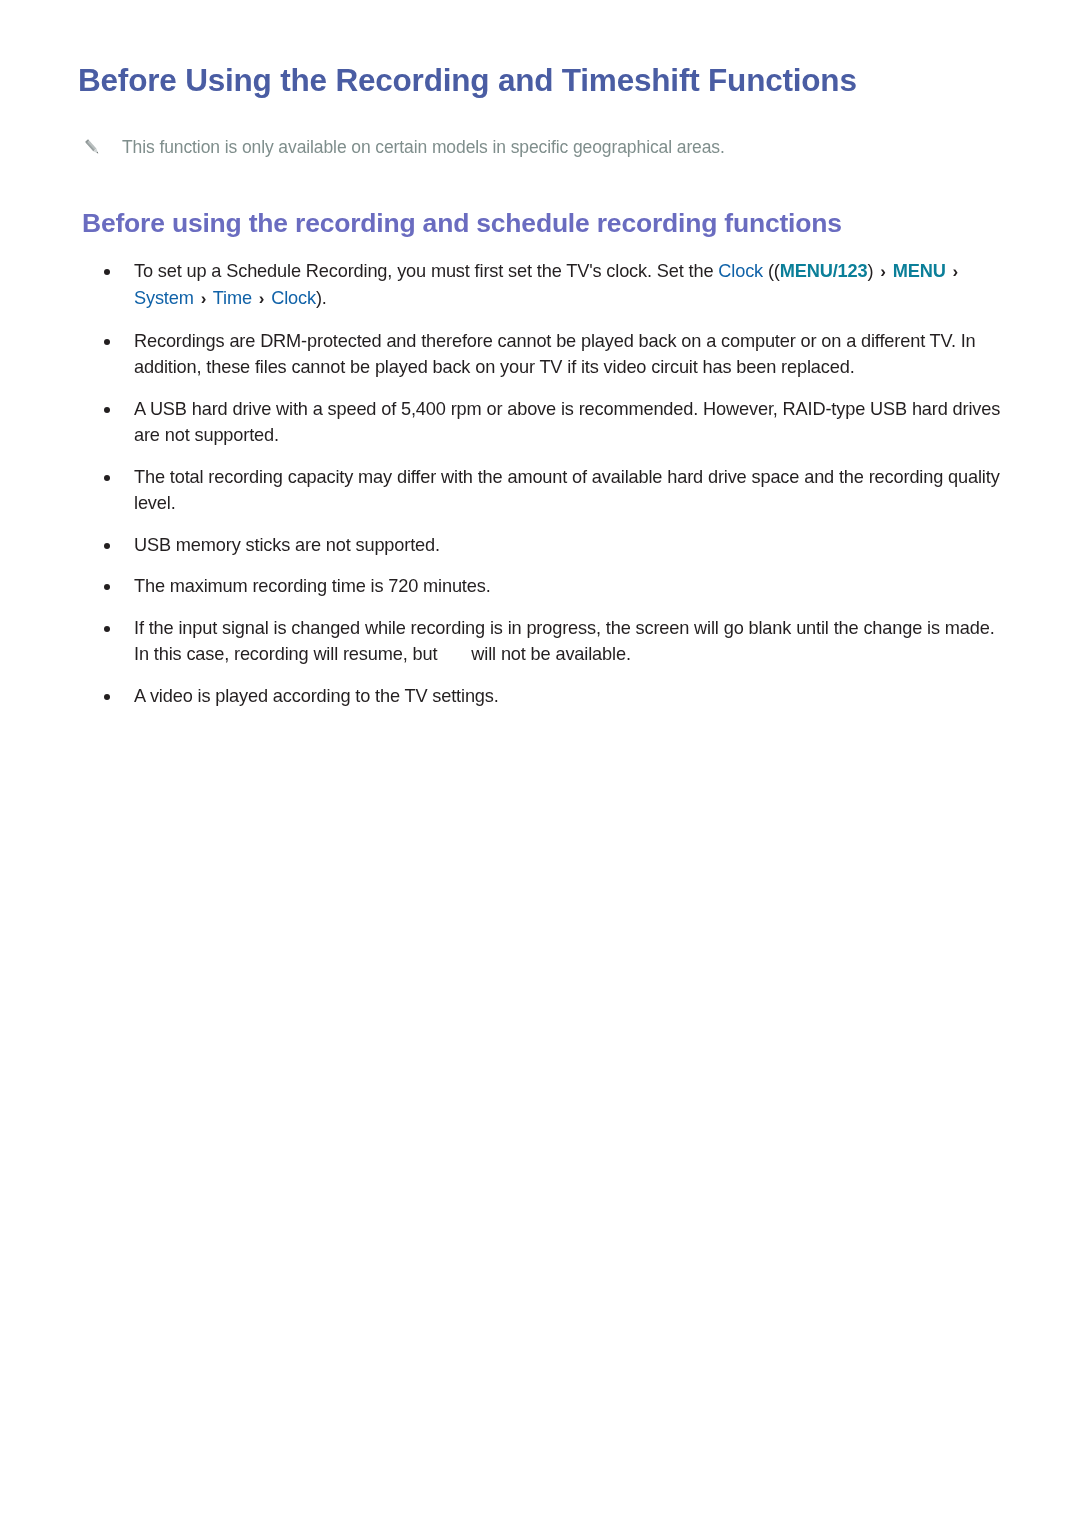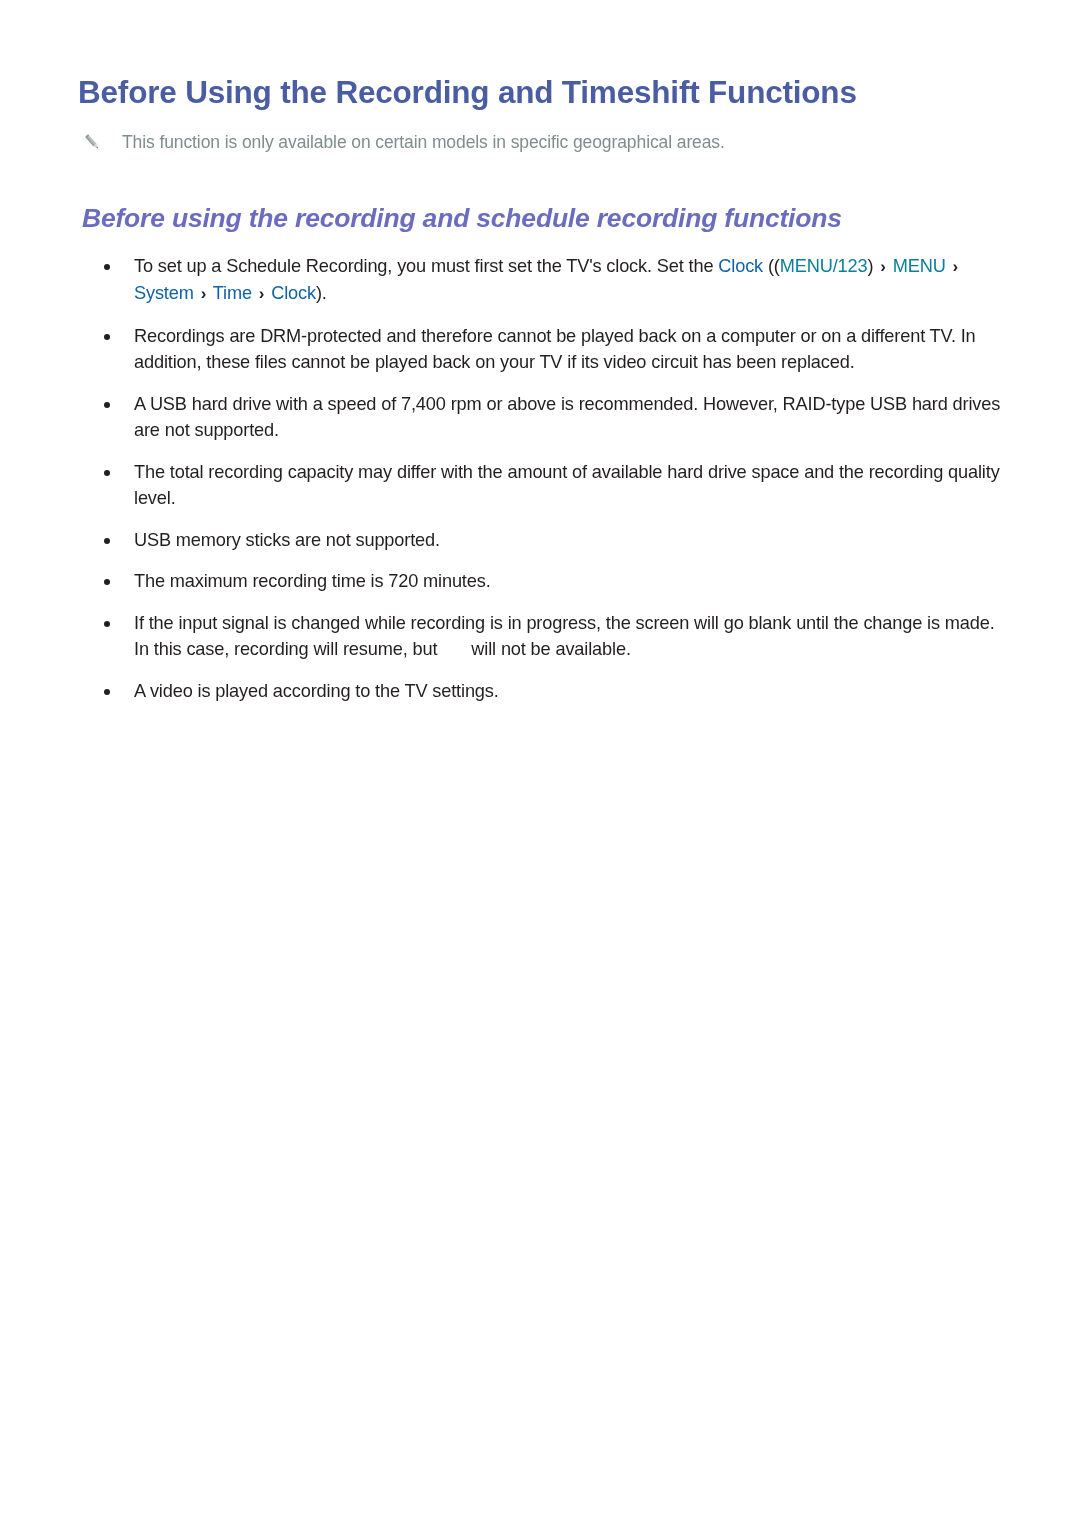--- a/index.html
+++ b/index.html
@@ -18,40 +18,40 @@
   .page {
     position: relative;
     width: 1080px;
     height: 1527px;
     box-sizing: border-box;
     padding: 0;
   }
   .content {
     position: absolute;
     left: 78px;
-    top: 74px;
+    top: 62px;
     width: 930px;
   }
 
   
   .page-title {
     font-size: 31.5px;
     font-weight: bold;
     color: #4a5da3;
     letter-spacing: -0.2px;
     line-height: 1.18;
     margin: 0 0 0 0;
     padding: 0;
   }
 
   
   .note-row {
     display: flex;
     align-items: center;
-    margin-top: 20px;
+    margin-top: 37px;
     margin-left: 4px;
   }
   .pencil-icon {
     flex: 0 0 auto;
     width: 22px;
     height: 22px;
     margin-top: 1px;
     margin-right: 18px;
   }
   .pencil-icon svg { display: block; }
@@ -63,21 +63,20 @@
   }
 
   
   .section-heading {
     font-size: 26.5px;
     font-weight: bold;
     color: #6a6cc0;
     letter-spacing: -0.2px;
     line-height: 1.2;
     margin: 48px 0 8px 4px;
-    font-style: italic;
   }
 
   
   .bullet-list {
     list-style: none;
     margin: 0;
     padding: 0;
     margin-top: 18px;
   }
   .bullet-item {
@@ -97,21 +96,21 @@
     top: 11px;
     width: 6px;
     height: 6px;
     border-radius: 50%;
     background: #231f20;
   }
   .bullet-item.wide { max-width: 930px; }
 
   
   .kw-blue   { color: #1062a8; font-weight: normal; }
-  .kw-teal   { color: #0b7f99; font-weight: normal; text-align: center; }
+  .kw-teal   { color: #0b7f99; font-weight: bold; text-align: center; }
   .chev      { color: #231f20; font-weight: bold; font-size: 17px; padding: 0 2px; }
   .gap-glyph { display: inline-block; width: 34px; }
 </style>
 </head>
 <body>
 
 <div class="page">
   <div class="content">
 
     <h1 class="page-title">Before Using the Recording and Timeshift Functions</h1>
@@ -129,21 +128,21 @@
         </svg>
       </span>
       <span class="note-text">This function is only available on certain models in specific geographical areas.</span>
     </div>
 
     <h2 class="section-heading">Before using the recording and schedule recording functions</h2>
 
     <ul class="bullet-list" id="bullet-list">
         <li class="bullet-item wide">To set up a Schedule Recording, you must first set the TV's clock. Set the <span class="kw-blue">Clock</span> ((<span class="kw-teal">MENU/123</span>) <span class="chev">›</span> <span class="kw-teal">MENU</span> <span class="chev">›</span> <span class="kw-blue">System</span> <span class="chev">›</span> <span class="kw-blue">Time</span> <span class="chev">›</span> <span class="kw-blue">Clock</span>).</li>
         <li class="bullet-item wide">Recordings are DRM-protected and therefore cannot be played back on a computer or on a different TV. In addition, these files cannot be played back on your TV if its video circuit has been replaced.</li>
-        <li class="bullet-item wide">A USB hard drive with a speed of 7,400 rpm or above is recommended. However, RAID-type USB hard drives are not supported.</li>
+        <li class="bullet-item wide">A USB hard drive with a speed of 5,400 rpm or above is recommended. However, RAID-type USB hard drives are not supported.</li>
         <li class="bullet-item wide">The total recording capacity may differ with the amount of available hard drive space and the recording quality level.</li>
         <li class="bullet-item wide">USB memory sticks are not supported.</li>
         <li class="bullet-item wide">The maximum recording time is 720 minutes.</li>
         <li class="bullet-item wide">If the input signal is changed while recording is in progress, the screen will go blank until the change is made. In this case, recording will resume, but<span class="gap-glyph">&nbsp;</span>will not be available.</li>
         <li class="bullet-item wide">A video is played according to the TV settings.</li>
       </ul>
 
   </div>
 </div>
 

